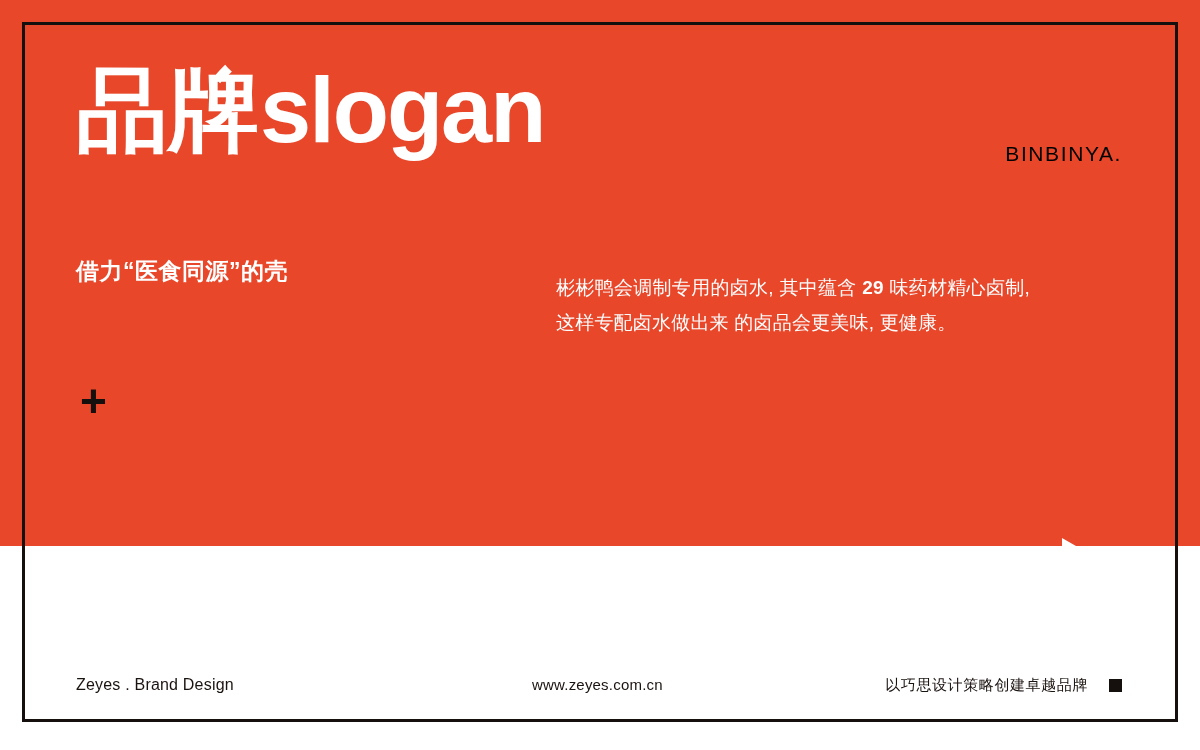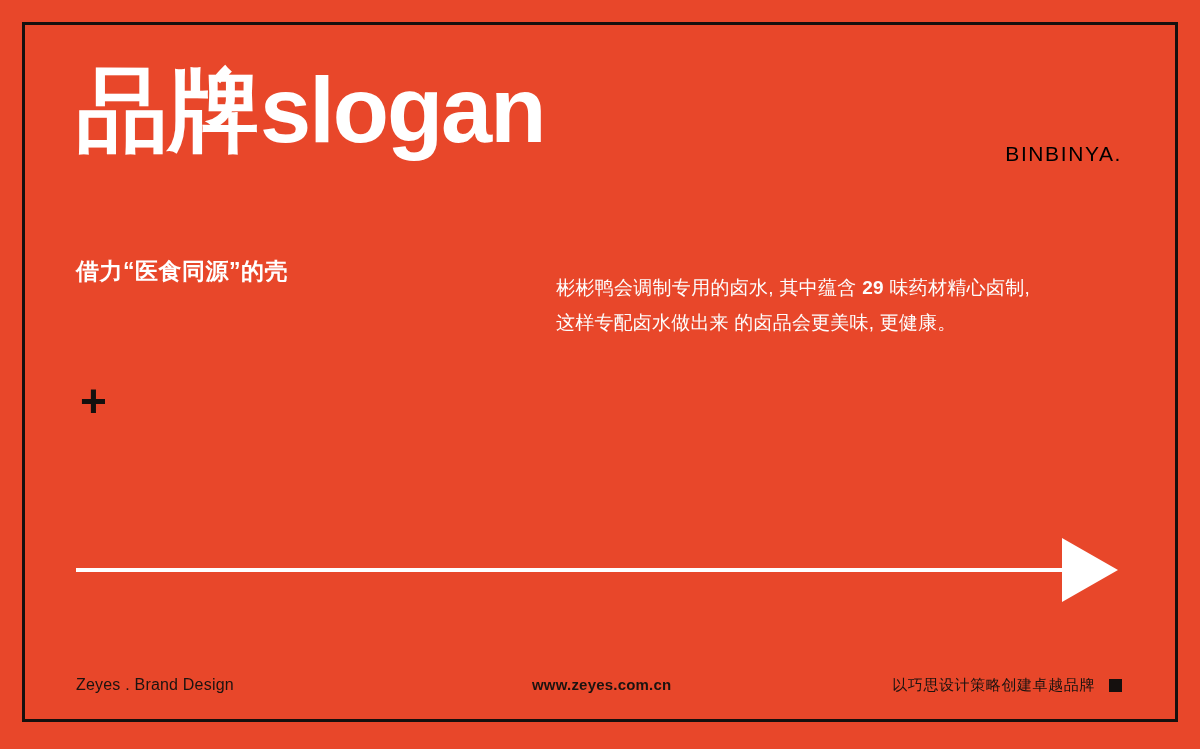--- a/index.html
+++ b/index.html
@@ -9,21 +9,21 @@
   body {
     width: 1200px;
     height: 750px;
     overflow: hidden;
     font-family: "Liberation Sans", "DejaVu Sans", sans-serif;
   }
 
   .slide {
     position: relative;
     width: 1200px;
-    height: 749px;
+    height: 546px;
     background: #E8472A;
     box-sizing: border-box;
   }
 
   
   .frame {
     position: absolute;
     left: 22px;
     top: 22px;
     width: 1156px;
@@ -141,33 +141,32 @@
     white-space: nowrap;
   }
   .footer-center {
     position: absolute;
     left: 532px;
     top: 676px;
     color: #1b1310;
     font-size: 15px;
     letter-spacing: 0.2px;
     white-space: nowrap;
-    font-weight: bold;
   }
   .footer-right {
     position: absolute;
     right: 78px;
     top: 676px;
     color: #1b1310;
     font-size: 15px;
     letter-spacing: 0.6px;
     white-space: nowrap;
     display: flex;
     align-items: center;
-    gap: 14px;
+    gap: 21px;
   }
   .footer-square {
     display: inline-block;
     width: 13px;
     height: 13px;
     background: #15100e;
   }
 </style>
 </head>
 <body>

